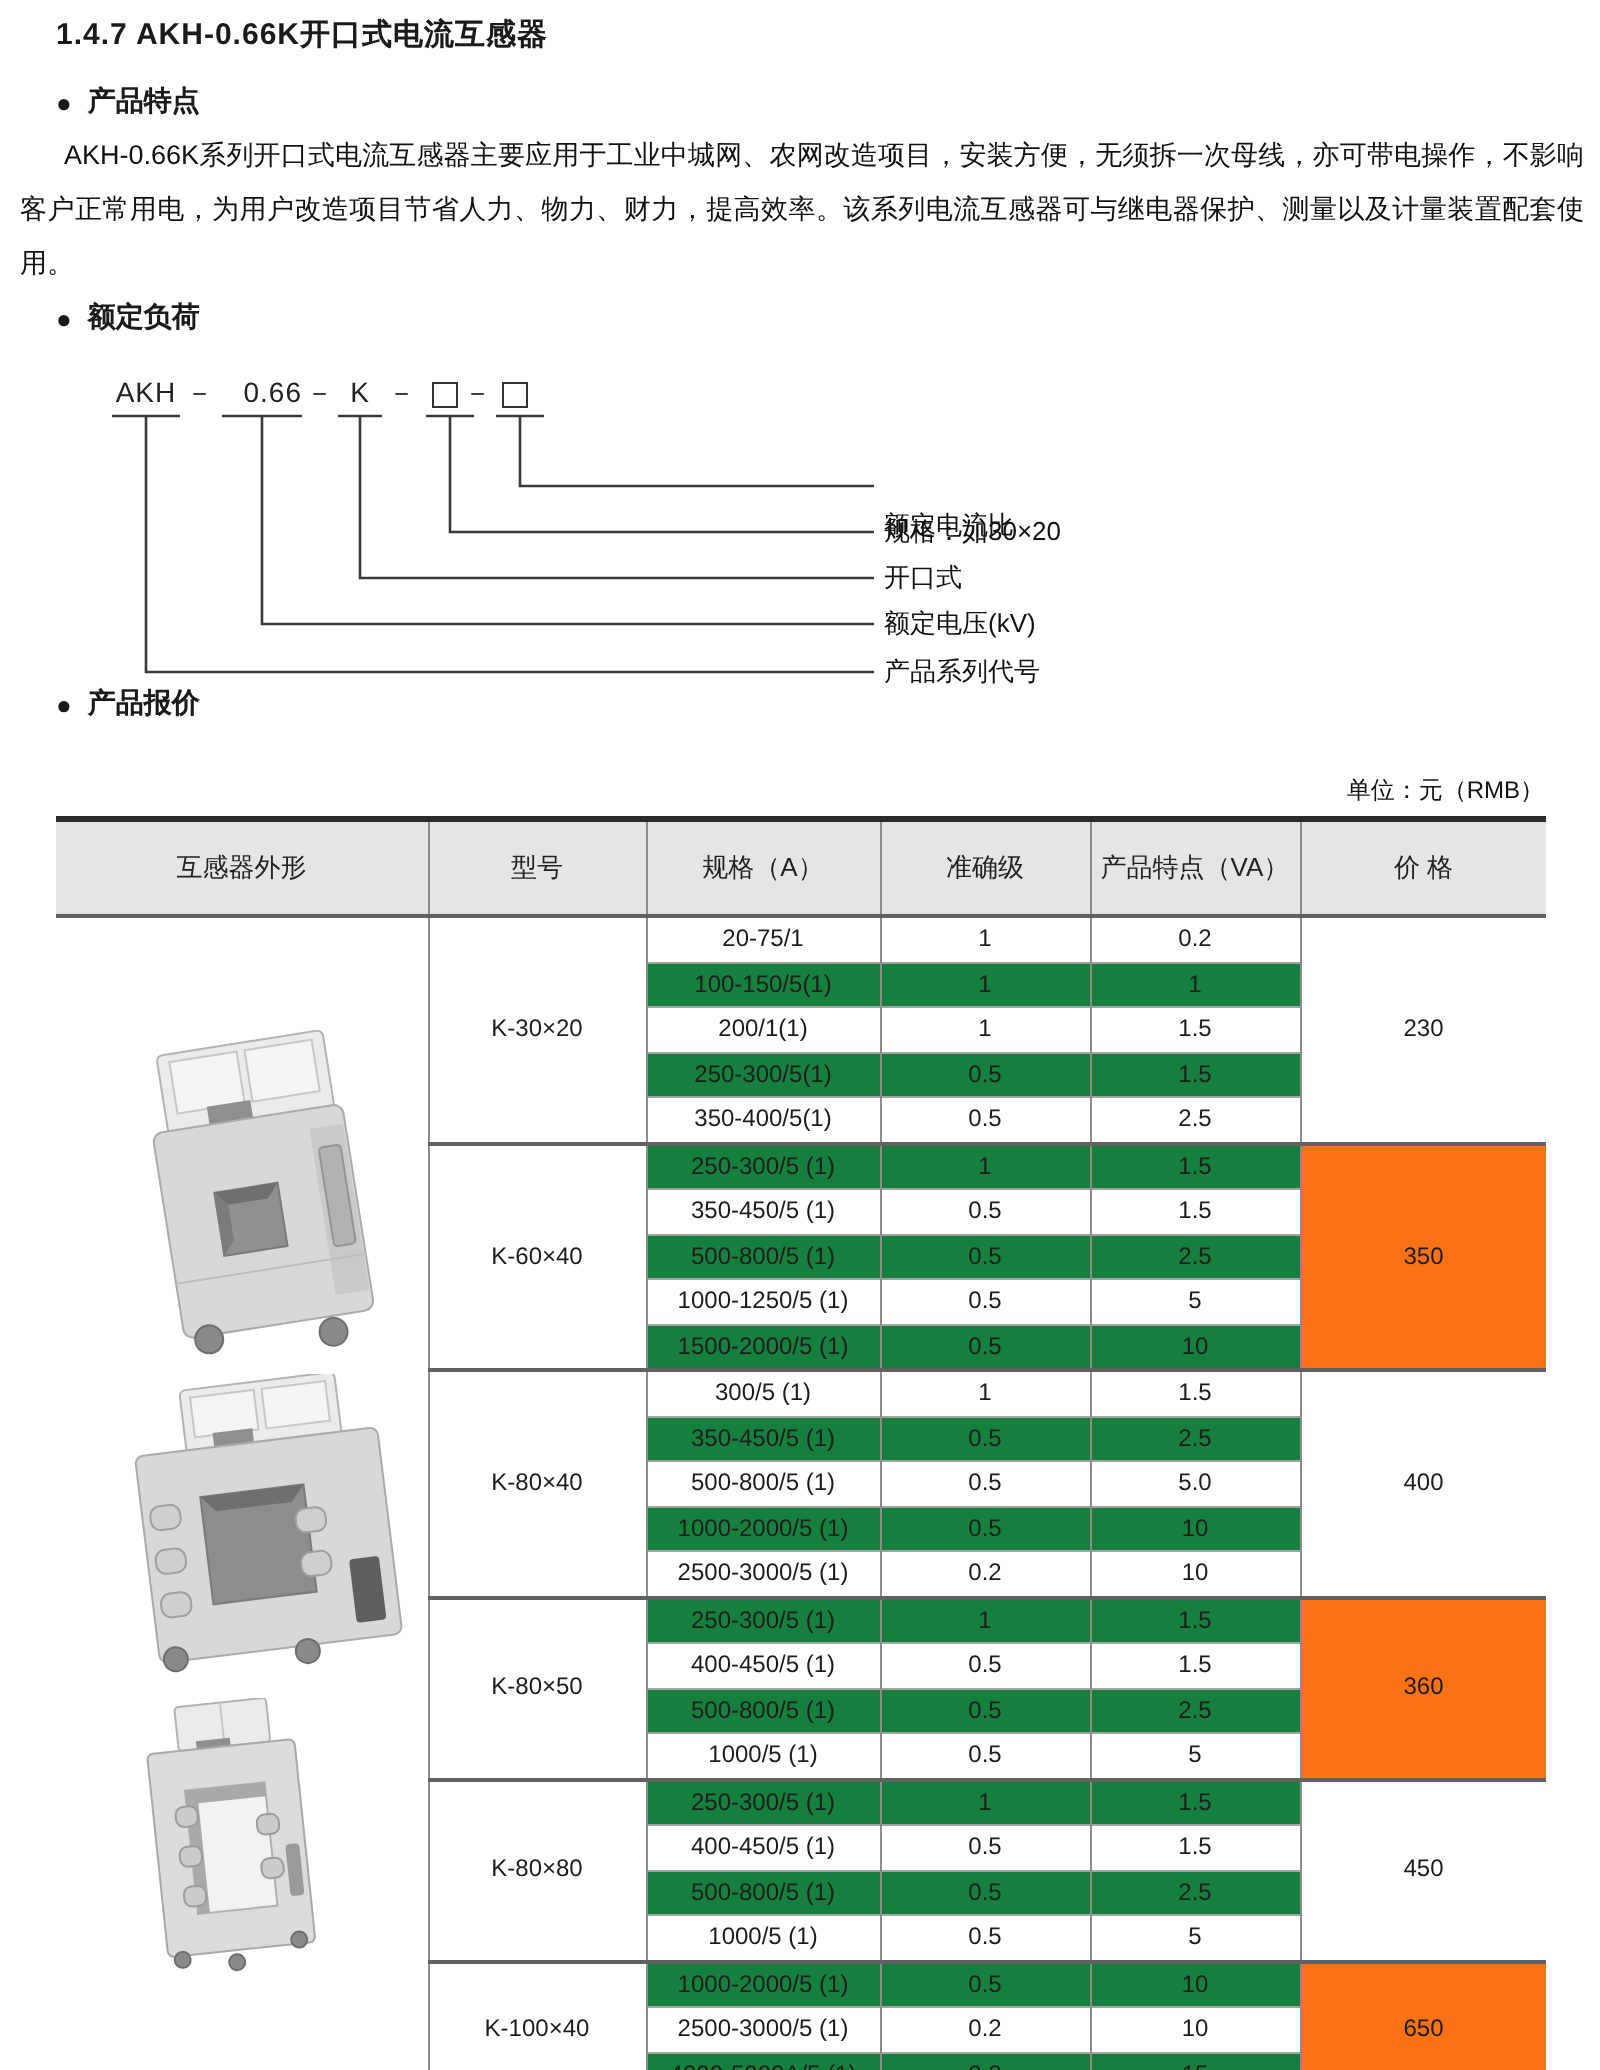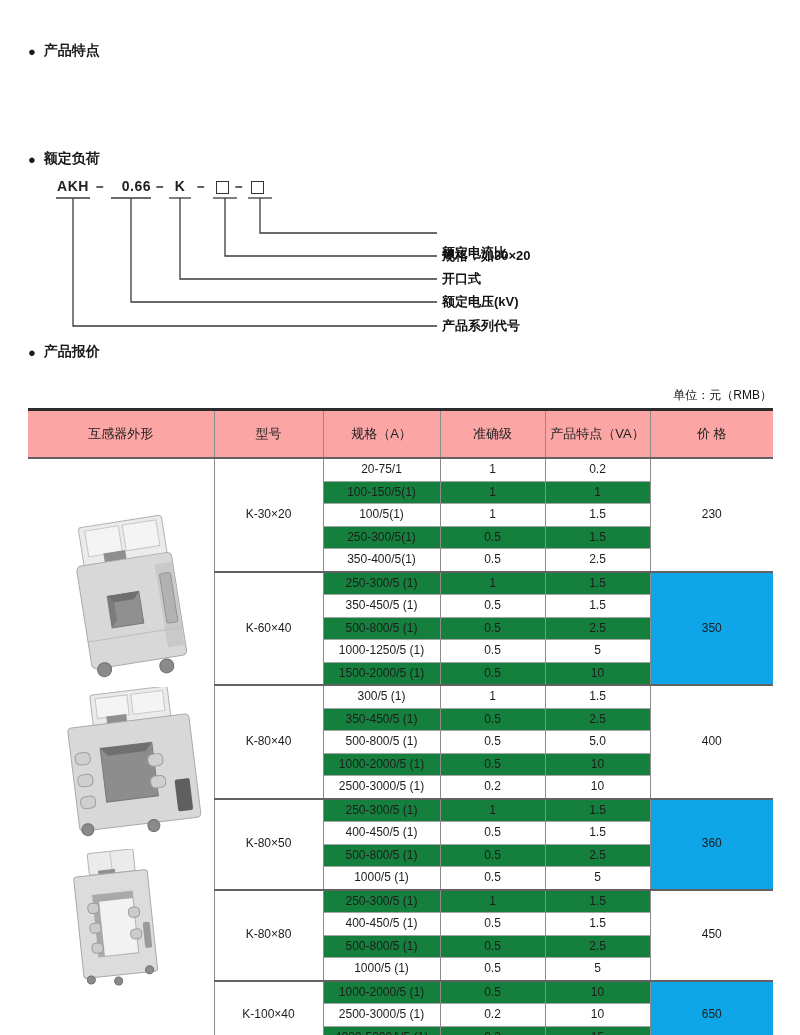--- a/index.html
+++ b/index.html
@@ -12,57 +12,59 @@
   .sec-heading .bullet{font-size:13px;margin-right:8px;line-height:1;}
   #features-heading{top:42px;}
   #model-heading{top:150px;}
   #pricing-heading{top:343px;}
 
   
   .para{position:absolute;left:10px;top:64px;width:782px;font-size:13.5px;line-height:27px;
         text-align:justify;text-indent:22px;color:#111;}
 
   
-  .diagram{position:absolute;left:30px;top:176px;width:745px;height:162px;font-weight:bold;}
+  .diagram{position:absolute;left:30px;top:186px;width:745px;height:162px;}
   .diagram .code{position:absolute;top:2px;font-size:14px;letter-spacing:.5px;color:#222;text-align:center;}
   .ph-box{position:absolute;top:5px;width:11px;height:11px;border:1.5px solid #333;background:#fff;}
   .dlabel{position:absolute;left:412px;font-size:13px;color:#111;white-space:nowrap;}
   .dsvg{position:absolute;left:0;top:18px;}
 
   
   .subtitle{position:absolute;left:28px;top:369px;font-size:12.5px;font-weight:bold;color:#111;}
   .subtitle .diamond{font-size:11px;margin-right:1px;}
   .unit-note{position:absolute;right:28px;top:387px;font-size:12px;color:#111;}
 
   
   table.price{position:absolute;left:28px;top:408px;width:745px;border-collapse:collapse;table-layout:fixed;
               border-top:3px solid #2b2b2b;border-bottom:3px solid #2b2b2b;font-size:12px;color:#1c1c1c;}
-  table.price th{height:44px;background:#fca5a5;font-weight:normal;font-size:13px;color:#222;
+  table.price th{height:44px;background:#e5e5e5;font-weight:normal;font-size:13px;color:#222;
                  border-bottom:2px solid #616161;border-left:1px solid #8c8c8c;margin-left:37px;}
   table.price th:first-child{border-left:none;}
   table.price td{height:21.5px;line-height:21.5px;padding:0;text-align:center;
                  border-left:1px solid #8c8c8c;border-top:1px solid #a4a4a4;background:#fff;}
   table.price td.fig{border-left:none;position:relative;background:#fff;}
   tr.alt td.d{background:#15803d;}
-  td.p.shade{background:#0ea5e9;}
+  td.p.shade{background:#f97316;}
   tr.gsep td{border-top:2px solid #616161;}
 
   .pimg{position:absolute;}
 </style>
 </head>
 <body>
 
 <div class="page">
 
+  <div class="doc-title">1.4.7 AKH-0.66K开口式电流互感器</div>
 
   <div class="sec-heading" id="features-heading">
     <span class="bullet">●</span>
     <span>产品特点</span>
   </div>
 
+  <div class="para">AKH-0.66K系列开口式电流互感器主要应用于工业中城网、农网改造项目，安装方便，无须拆一次母线，亦可带电操作，不影响客户正常用电，为用户改造项目节省人力、物力、财力，提高效率。该系列电流互感器可与继电器保护、测量以及计量装置配套使用。</div>
 
   <div class="sec-heading" id="model-heading">
     <span class="bullet">●</span>
     <span>额定负荷</span>
   </div>
 
   <div class="diagram">
     <span class="code" style="left:26px;width:34px;">AKH</span>
     <span class="code" style="left:60px;width:20px;">－</span>
     <span class="code" style="left:81px;width:40px;text-align:right;">0.66</span>
@@ -194,21 +196,21 @@
       <td class="d">1</td>
       <td class="d">0.2</td>
       <td class="p" rowspan="5">230</td>
     </tr>
     <tr class="alt">
       <td class="d">100-150/5(1)</td>
       <td class="d">1</td>
       <td class="d">1</td>
     </tr>
     <tr>
-      <td class="d">100/5(1)</td>
+      <td class="d">200/1(1)</td>
       <td class="d">1</td>
       <td class="d">1.5</td>
     </tr>
     <tr class="alt">
       <td class="d">250-300/5(1)</td>
       <td class="d">0.5</td>
       <td class="d">1.5</td>
     </tr>
     <tr>
       <td class="d">350-400/5(1)</td>

